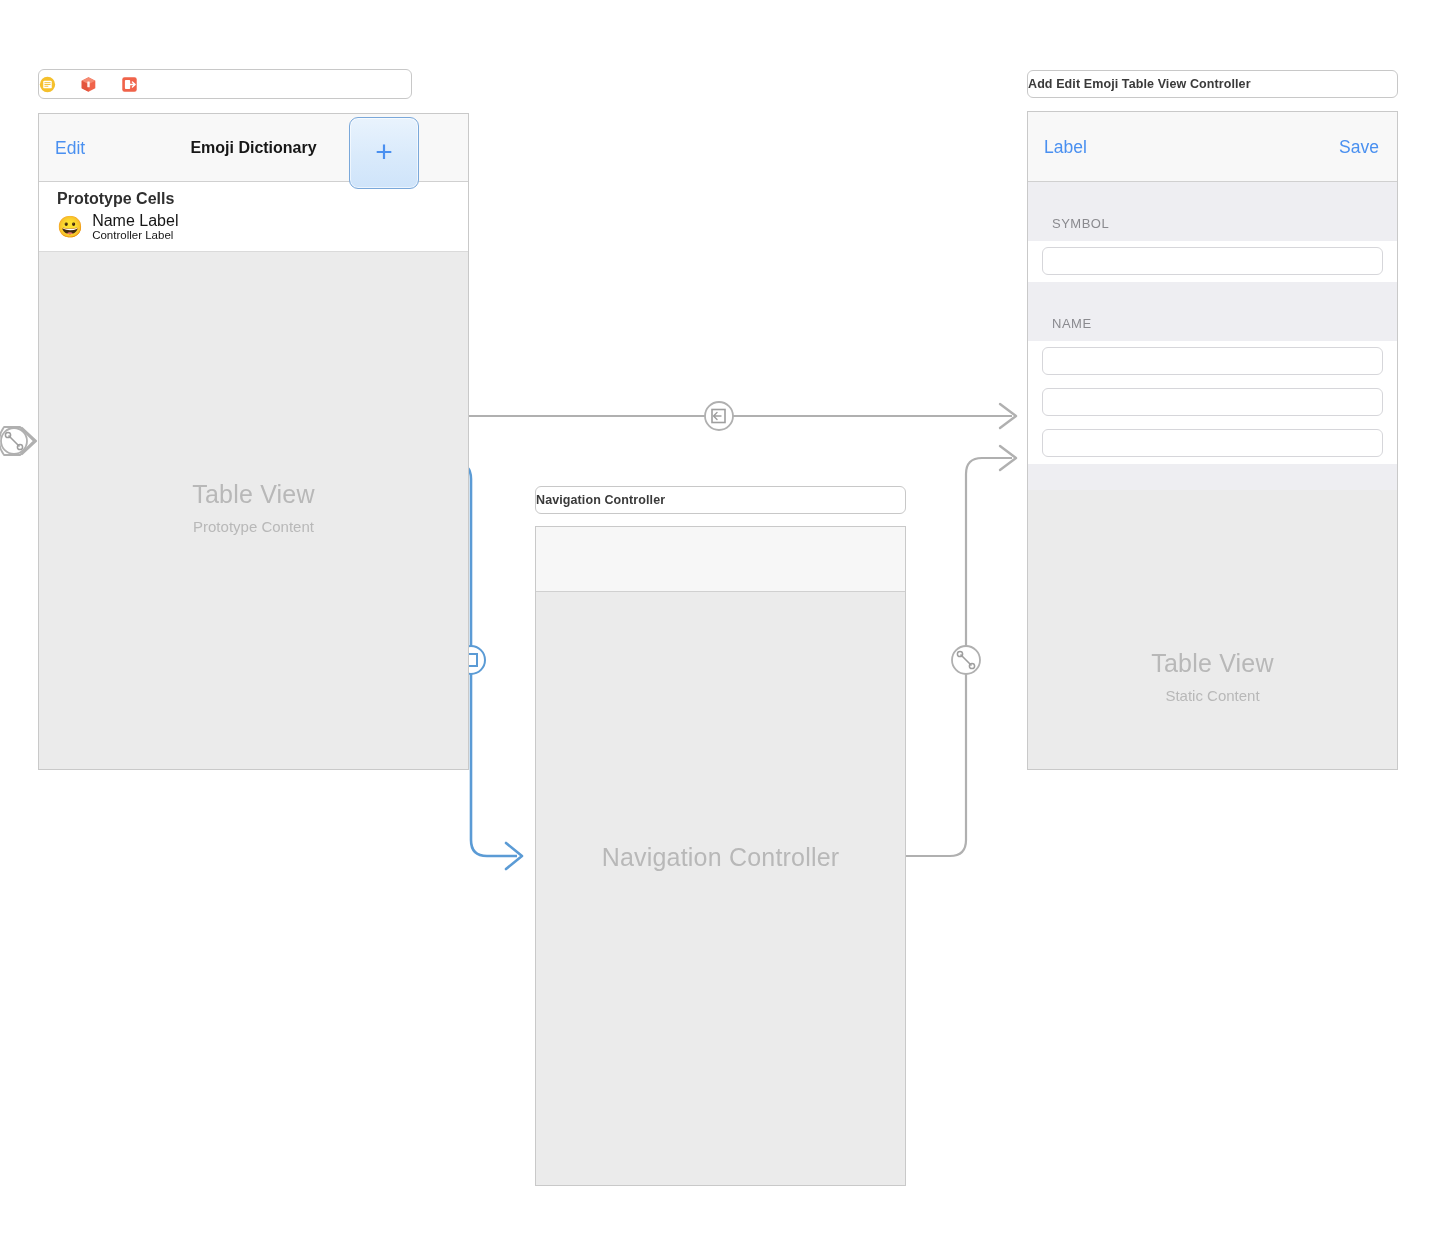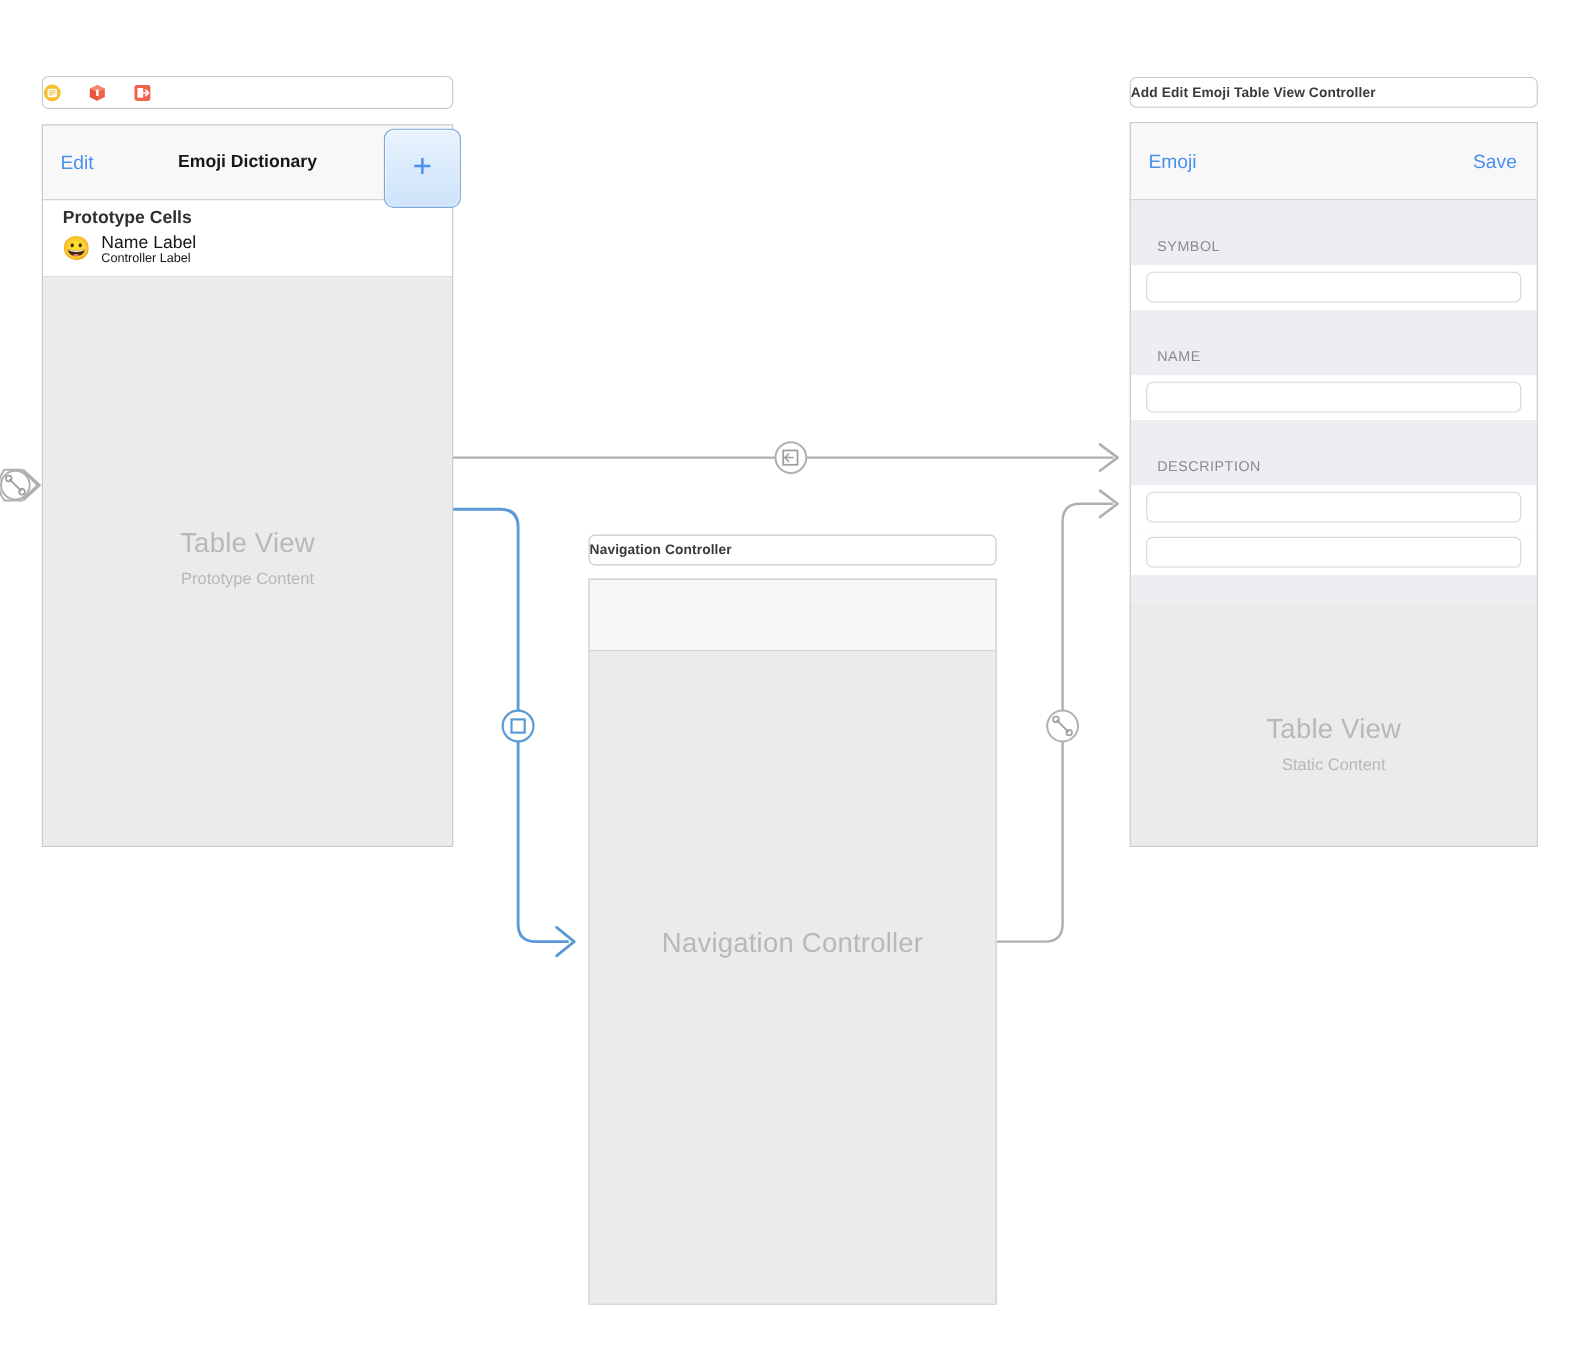--- a/index.html
+++ b/index.html
@@ -181,21 +181,21 @@
         <rect x="8.6" y="6.6" width="2.8" height="6.6" rx="0.6" fill="#ffffff" opacity=".92"></rect>
       </svg>
       <svg class="sb-icon" viewBox="0 0 20 20">
         <rect x="1.5" y="1.5" width="17" height="17" rx="2.6" fill="#f0634a"></rect>
         <rect x="4.6" y="4.8" width="6.2" height="10.4" rx="1" fill="#ffffff"></rect>
         <path d="M10.2 10 H16.2 M13.4 7 L16.6 10 L13.4 13" stroke="#ffffff" stroke-width="1.7" fill="none" stroke-linecap="round" stroke-linejoin="round"></path>
       </svg>
     </div>
   </div>
 
-  <div class="panel" style="left:38px;top:113px;width:374px;height:657px;">
+  <div class="panel" style="left:38px;top:113px;width:431px;height:657px;">
     <div class="navbar">
       <div class="nav-left">Edit</div>
       <div class="nav-title">Emoji Dictionary</div>
     </div>
 
     <div class="proto-head">Prototype Cells</div>
 
     <div class="proto-cell">
       <span class="emoji">😀</span>
       <span class="labels">
@@ -225,41 +225,38 @@
       <div class="big">Navigation Controller</div>
     </div>
   </div>
 
   <div class="scene-bar" style="left:1027px;top:70px;width:371px;height:28px;">
     <span class="title">Add Edit Emoji Table View Controller</span>
   </div>
 
   <div class="panel" style="left:1027px;top:111px;width:371px;height:659px;">
     <div class="navbar" style="height:70px;">
-      <div class="nav-left">Emoji</div>
+      <div class="nav-left">Label</div>
       <div class="nav-right">Save</div>
     </div>
 
     <div class="form-section">
       <div class="form-label">SYMBOL</div>
     </div>
     <div class="form-field-wrap">
       <div class="form-field"></div>
     </div>
 
     <div class="form-section">
       <div class="form-label">NAME</div>
     </div>
     <div class="form-field-wrap">
       <div class="form-field"></div>
     </div>
 
-    <div class="form-section">
-      <div class="form-label">DESCRIPTION</div>
-    </div>
     <div class="form-field-wrap">
       <div class="form-field"></div>
     </div>
 
     <div class="form-field-wrap">
       <div class="form-field"></div>
     </div>
 
     <div class="form-tail"></div>
 

